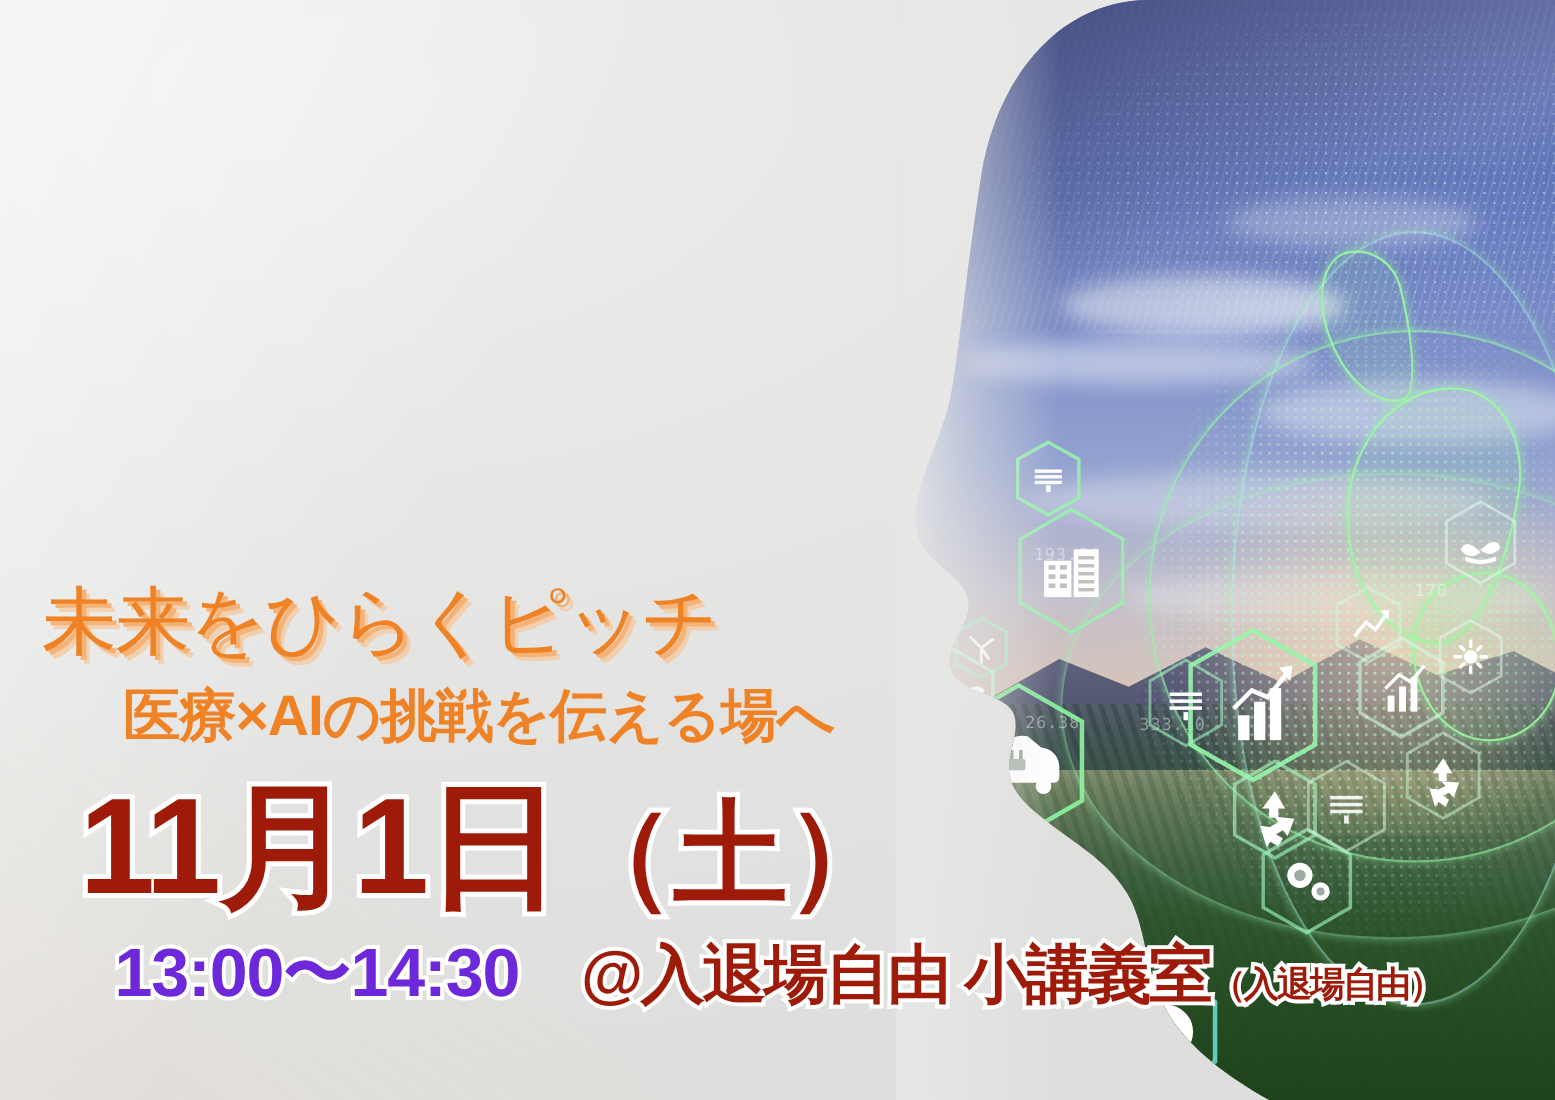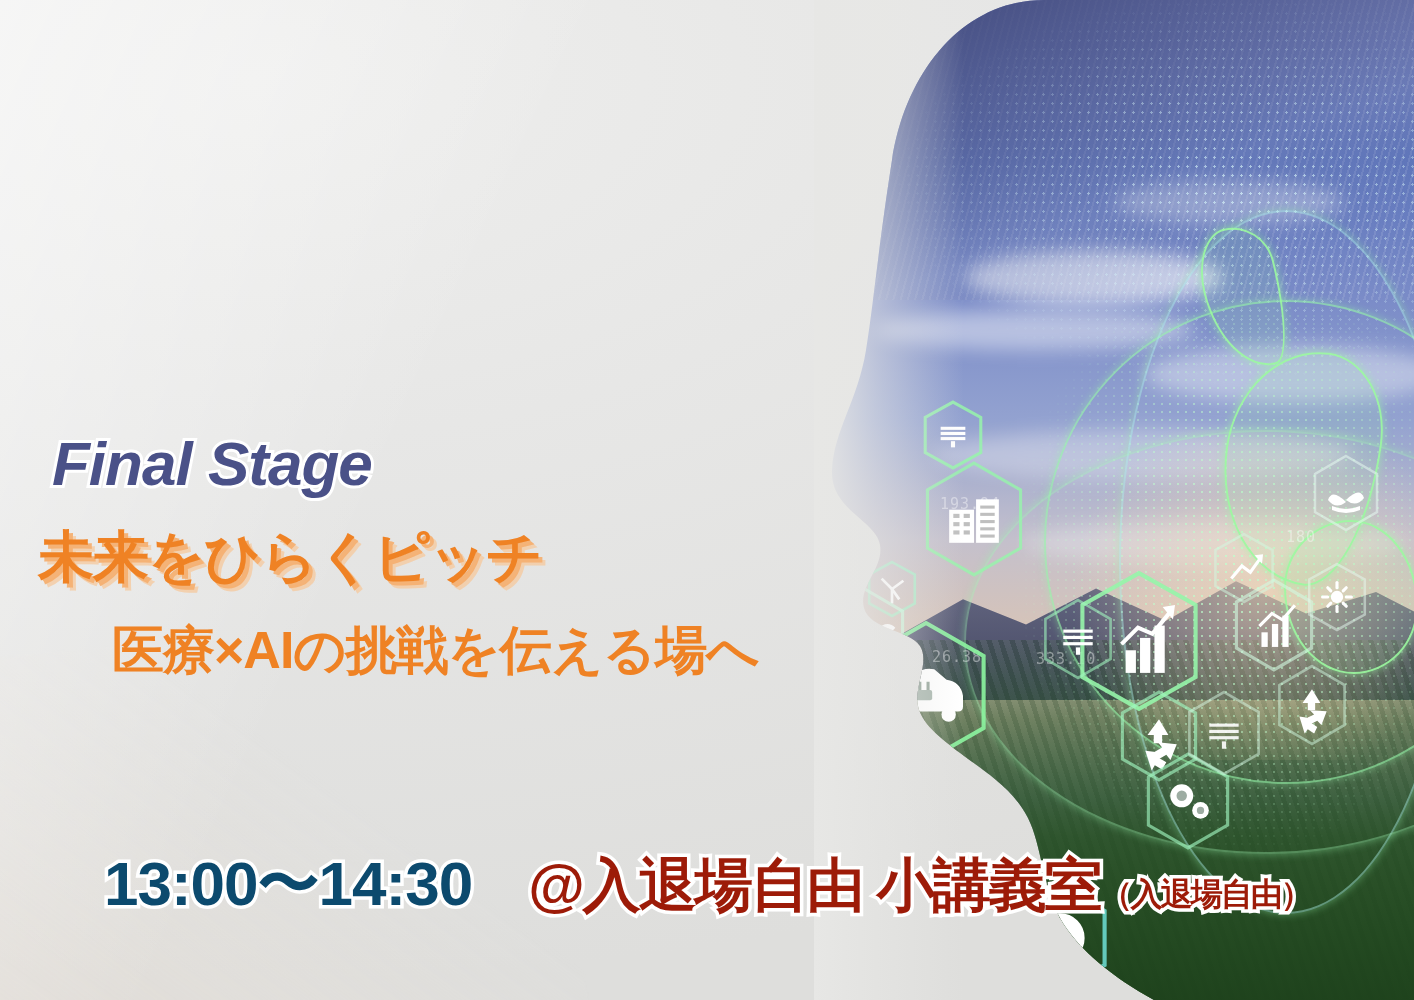--- a/index.html
+++ b/index.html
@@ -224,22 +224,22 @@
     letter-spacing: -1px;
     -webkit-text-stroke: 6px #ffffff;
     paint-order: stroke fill;
     white-space: nowrap;
   }
 
   .headline {
     position: absolute;
     left: 38px;
     top: 520px;
-    font-size: 56px;
-    font-weight: 700;
+    font-size: 68px;
+    font-weight: 400;
     color: #ef8224;
     letter-spacing: -1px;
     white-space: nowrap;
     text-shadow:
       4px 4px 0 rgba(244,176,114,.95),
       7px 7px 0 rgba(246,200,156,.75);
   }
 
   .subline {
     position: absolute;
@@ -276,21 +276,21 @@
     left: 104px;
     top: 842px;
     display: flex;
     align-items: baseline;
     gap: 56px;
     white-space: nowrap;
   }
   .time {
     font-size: 62px;
     font-weight: 900;
-    color: #0c4a6e;
+    color: #6d28d9;
     letter-spacing: -1px;
     -webkit-text-stroke: 7px #ffffff;
     paint-order: stroke fill;
   }
   .venue {
     font-size: 58px;
     font-weight: 900;
     color: #9d1b08;
     letter-spacing: -2px;
     -webkit-text-stroke: 7px #ffffff;
@@ -335,21 +335,21 @@
       <div class="globe-arc" style="left:150px; top:430px; width:600px; height:420px; border-color:rgba(160,245,180,.35);"></div>
 
       <div class="continent" style="left:392px; top:226px; width:72px; height:140px; border-radius:46% 54% 30% 70% / 40% 30% 70% 60%; transform:rotate(-14deg);"></div>
       <div class="continent" style="left:410px; top:350px; width:150px; height:230px; border-radius:58% 42% 38% 62% / 46% 36% 64% 54%; transform:rotate(8deg);"></div>
       <div class="continent" style="left:470px; top:520px; width:130px; height:150px; border-radius:50% 50% 48% 52% / 44% 56% 44% 56%;"></div>
 
       <div class="ph-numbers" style="left:126px; top:495px;">193.94</div>
       <div class="ph-numbers" style="left:48px;  top:715px;">536.85</div>
       <div class="ph-numbers" style="left:222px; top:650px;">333.10</div>
       <div class="ph-numbers" style="left:118px; top:648px;">26.38</div>
-      <div class="ph-numbers" style="left:472px; top:528px;">180</div>
+      <div class="ph-numbers" style="left:472px; top:528px;">170</div>
 
       <div class="hex" style="left:108px; top:400px; width:62px; height:70px;">
         <svg viewBox="0 0 60 68" width="62" height="70">
           <polygon points="30,2 57,17 57,51 30,66 3,51 3,17" fill="none" stroke="rgba(150,245,170,.85)" stroke-width="3"></polygon>
           <g fill="#fff">
               <rect x="18" y="26" width="24" height="3"></rect>
               <rect x="18" y="31" width="24" height="3"></rect>
               <rect x="18" y="36" width="24" height="3"></rect>
               <rect x="28" y="40" width="4" height="6"></rect>
             </g>
@@ -575,25 +575,27 @@
         </svg>
       </div>
 
     </div>
     <div class="photo-fade-left"></div>
   </div>
 
   <div class="bg-sheen"></div>
 
 
-  <div class="final-stage">Final Stage</div>
 
   <div class="headline">未来をひらくピッチ</div>
 
   <div class="subline">医療×AIの挑戦を伝える場へ</div>
 
+  <div class="date">
+    <span>11月1日</span><span class="dow">（土）</span>
+  </div>
 
   <div class="footline">
     <span class="time">13:00〜14:30</span>
     <span class="venue"><span>@入退場自由 小講義室</span><span class="note">（入退場自由）</span></span>
   </div>
 
 </div>
 
 </body></html>

